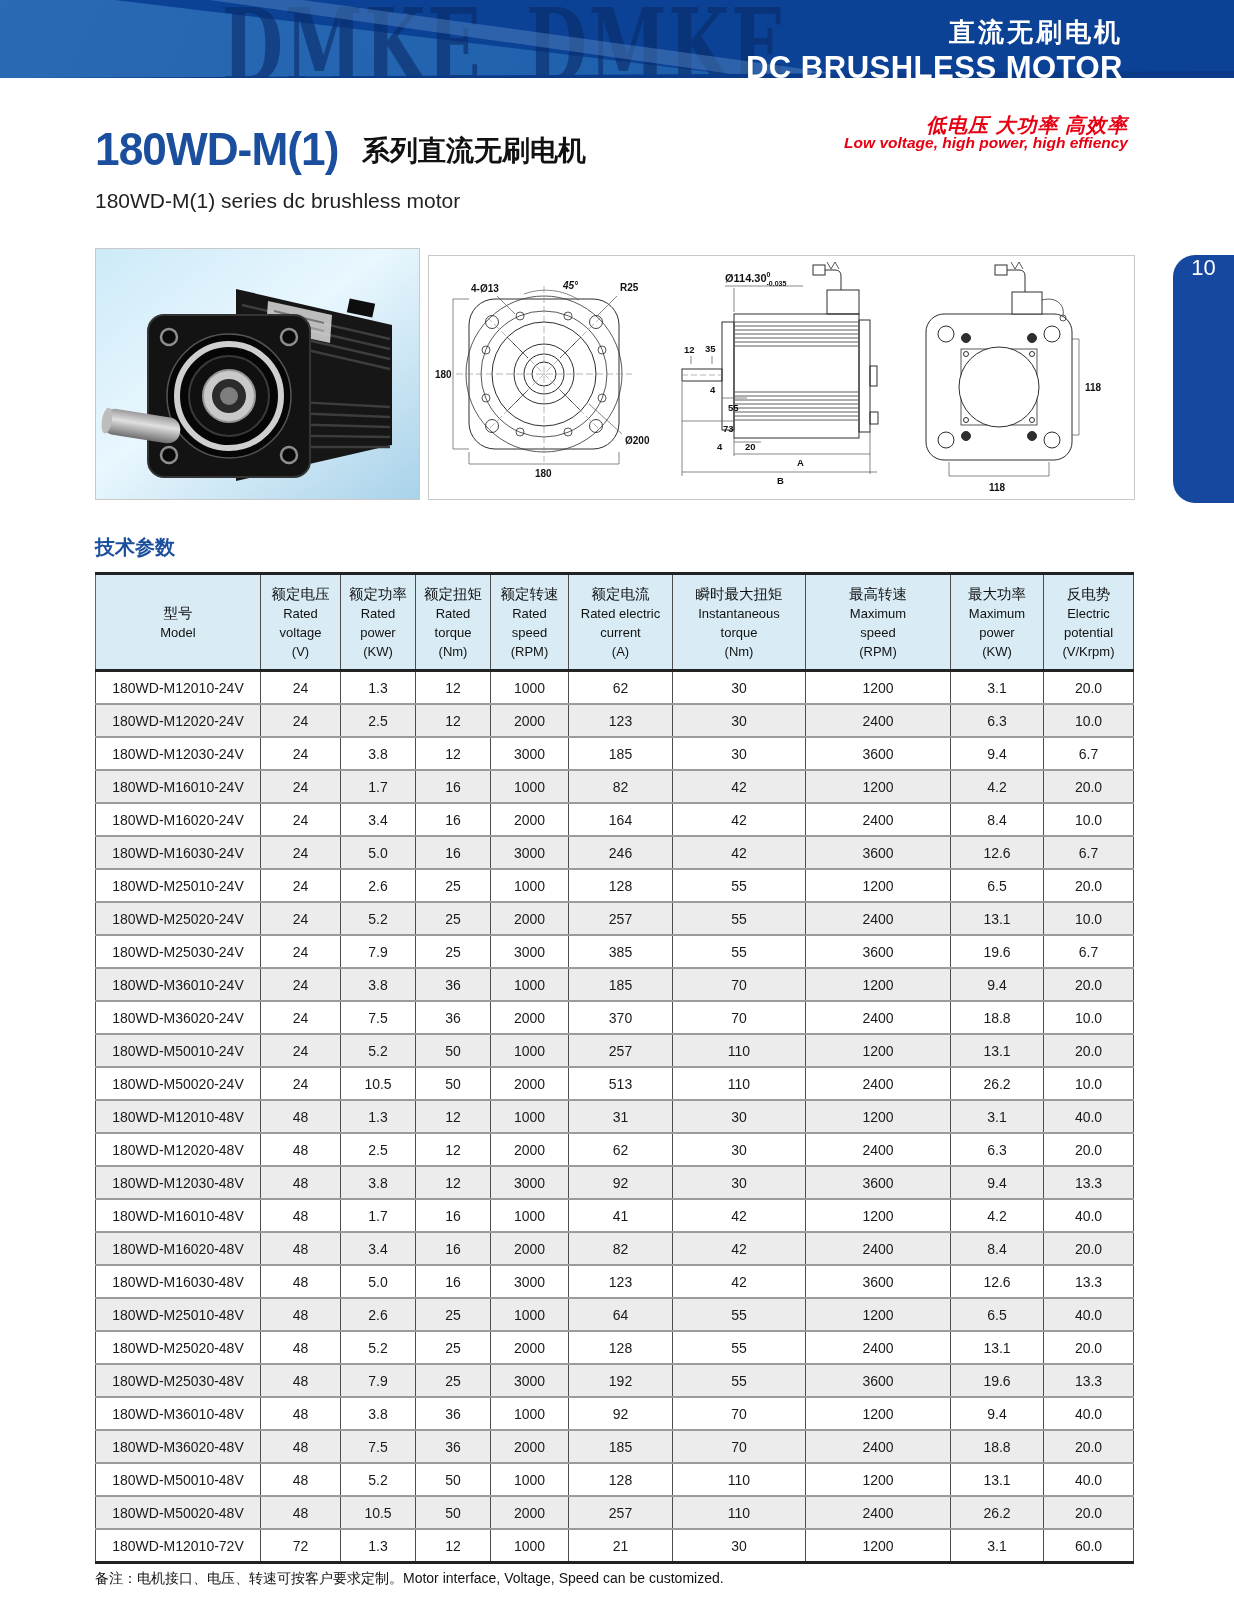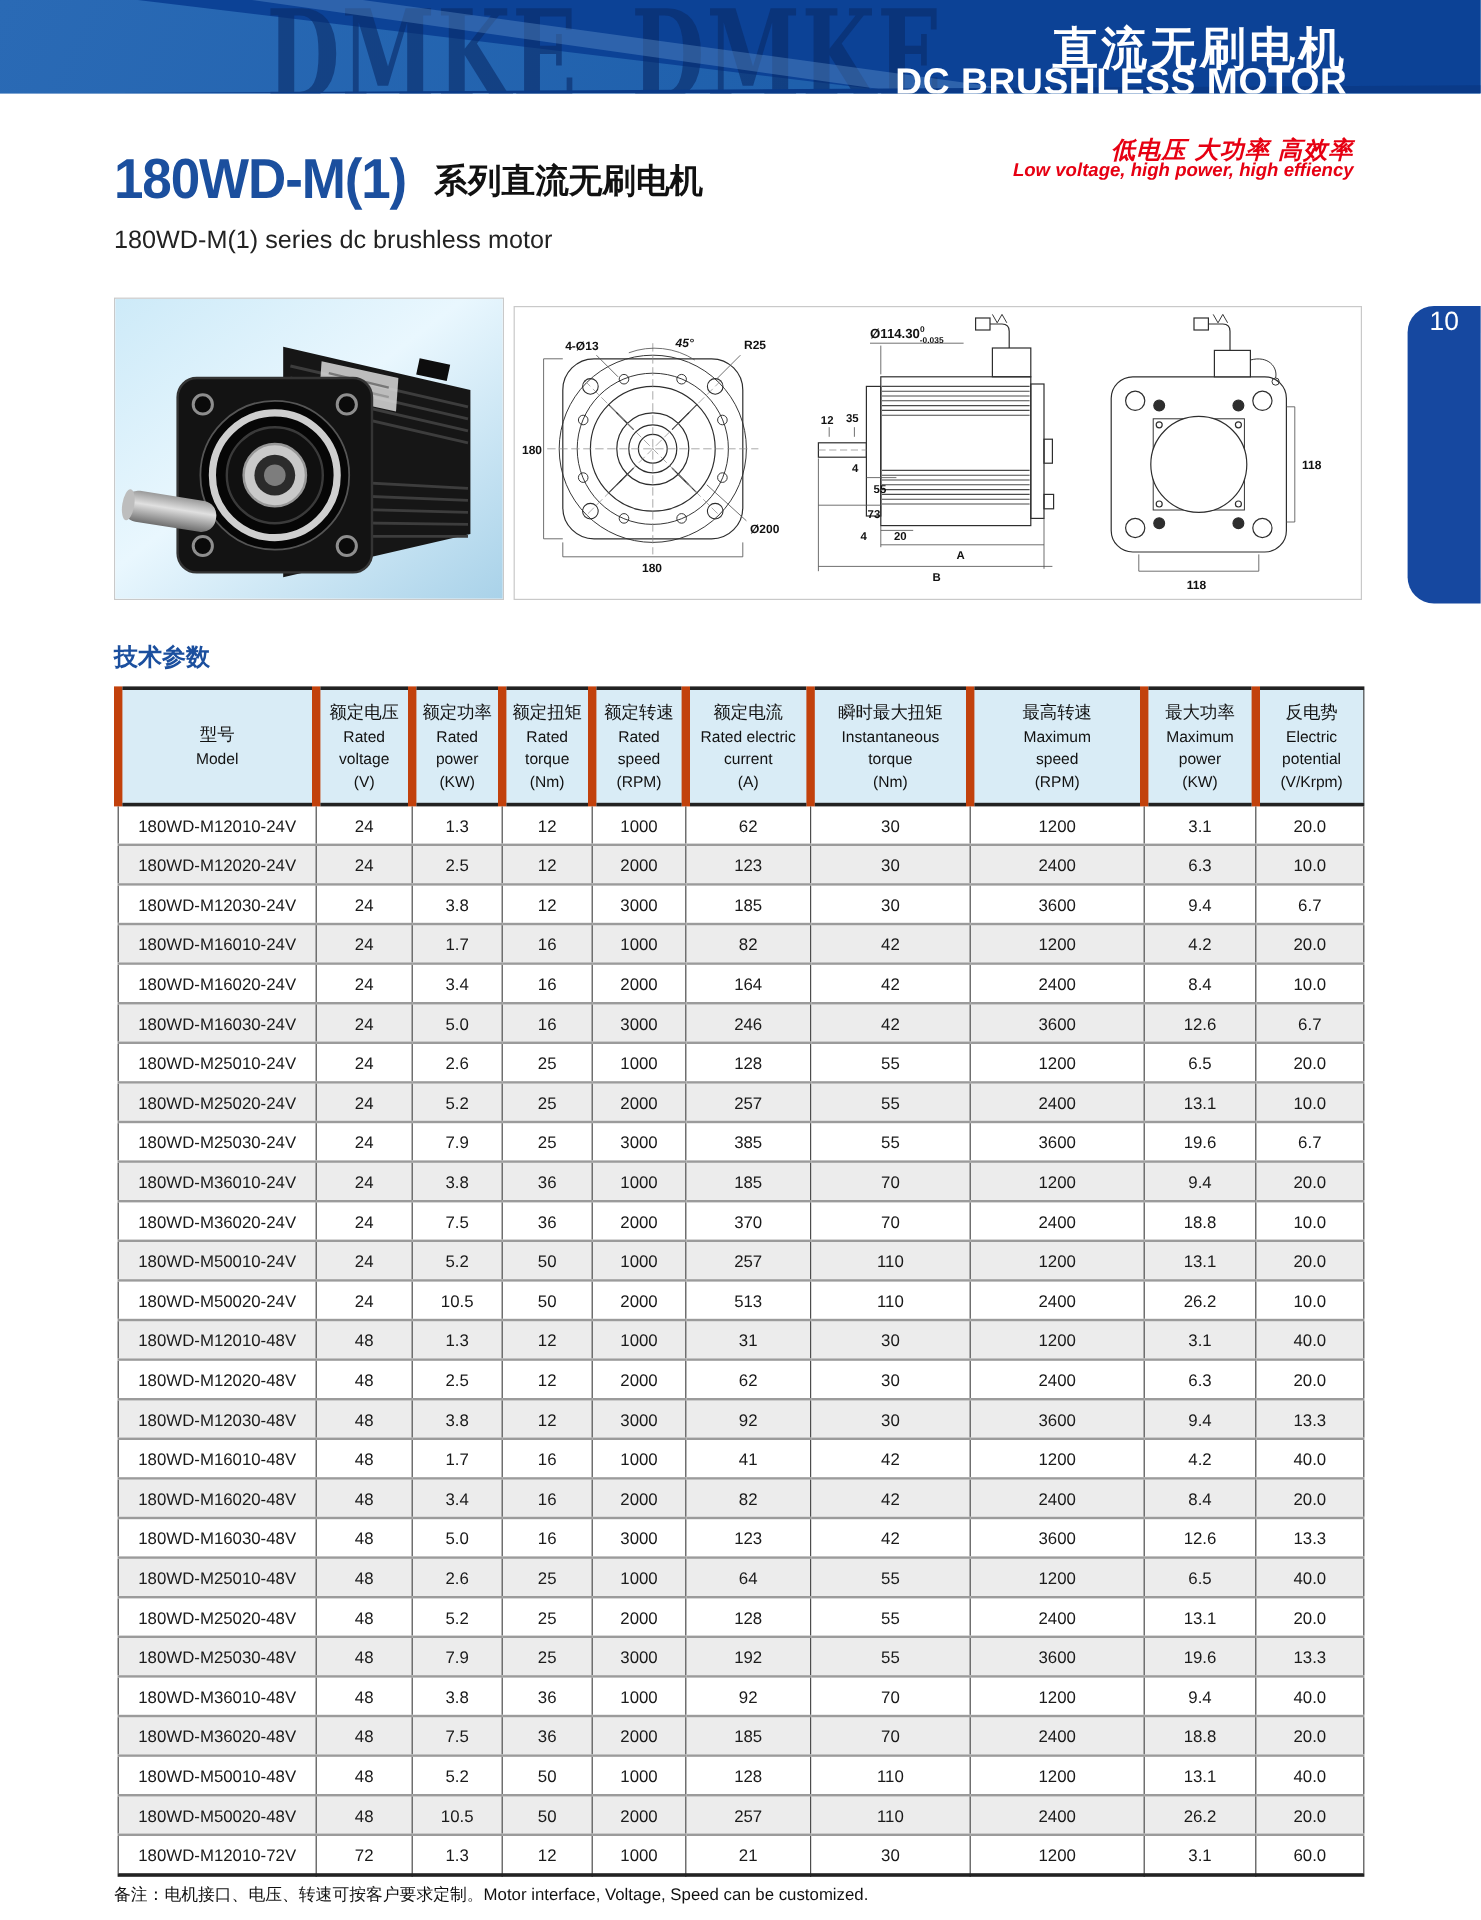--- a/index.html
+++ b/index.html
@@ -14,21 +14,21 @@
              clip-path:polygon(9.3% 0,100% 0,100% 100%,61.5% 100%);}
   .band-light{position:absolute;inset:0;background:rgba(125,175,225,0.30);
               clip-path:polygon(17% 0,24.5% 0,70.5% 100%,61.5% 100%);}
   .band-bottom{position:absolute;inset:0;background:#0a3a88;
                clip-path:polygon(2% 100%,100% 91%,100% 100%,0 100%);}
   .wm{position:absolute;top:-6px;font-family:"DejaVu Serif","Liberation Serif",serif;
       font-weight:bold;font-size:88px;letter-spacing:2px;line-height:1;
       color:rgba(10,43,105,0.62);transform:scaleX(.8) scaleY(1.18);transform-origin:left top;}
   .wm1{left:222px;} .wm2{left:526px;}
   .banner-cn{position:absolute;top:15px;right:111px;color:#fff;font-weight:bold;
-             font-size:38px;letter-spacing:3px;}
+             font-size:26px;letter-spacing:3px;}
   .banner-en{position:absolute;top:50px;right:111px;color:#fff;font-weight:bold;
              font-size:31px;letter-spacing:.5px;}
 
   
   .tagline-cn{right:106px;top:112px;color:#e60012;font-weight:bold;font-style:italic;
               font-size:20px;letter-spacing:1px;}
   .tagline-en{right:106px;top:134px;color:#e60012;font-weight:bold;font-style:italic;
               font-size:15.5px;}
 
   
@@ -50,21 +50,21 @@
   svg text{font-family:"Liberation Sans","DejaVu Sans",sans-serif;}
 
   
   .secttitle{left:95px;top:534px;margin:0;font-size:20px;font-weight:bold;color:#1b4f9e;}
   .spec{left:95px;top:572px;}
   table{border-collapse:collapse;table-layout:fixed;width:1038px;
         border-top:3px solid #222;border-bottom:3px solid #222;}
   col.c0{width:165px}col.c1{width:80px}col.c2{width:75px}col.c3{width:75px}
   col.c4{width:78px}col.c5{width:104px}col.c6{width:133px}col.c7{width:145px}
   col.c8{width:93px}col.c9{width:90px}
-  th{background:#d9ecf6;border-left:7px solid #c2410c;border-right:1px solid #4d4d4d;
+  th{background:#d9ecf6;border-left:1px solid #c2410c;border-right:1px solid #4d4d4d;
      border-bottom:3px solid #222;font-weight:normal;padding:9px 0 8px;vertical-align:middle;}
   .th-cn{font-size:14.5px;line-height:20px;color:#111;}
   .th-en{font-size:13px;line-height:19px;color:#111;}
   td{height:29px;text-align:center;font-size:14px;color:#1a1a1a;
      border-left:1px solid #4d4d4d;border-right:1px solid #4d4d4d;
      border-top:2px solid #9b9b9b;white-space:nowrap;overflow:hidden;}
   tbody tr:nth-child(even){background:#ececec;}
   tbody tr:nth-child(odd){background:#ffffff;}
 
   .footnote{left:95px;top:1570px;font-size:14px;color:#111;}

